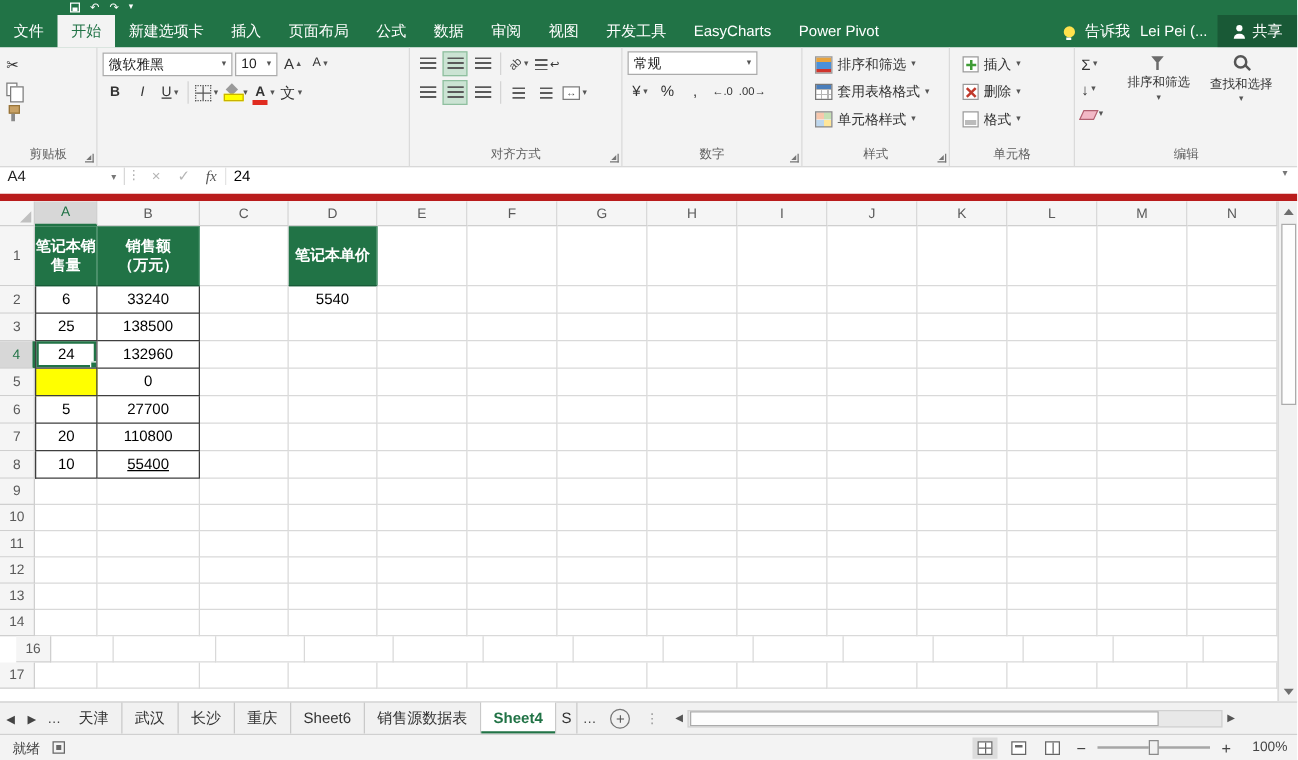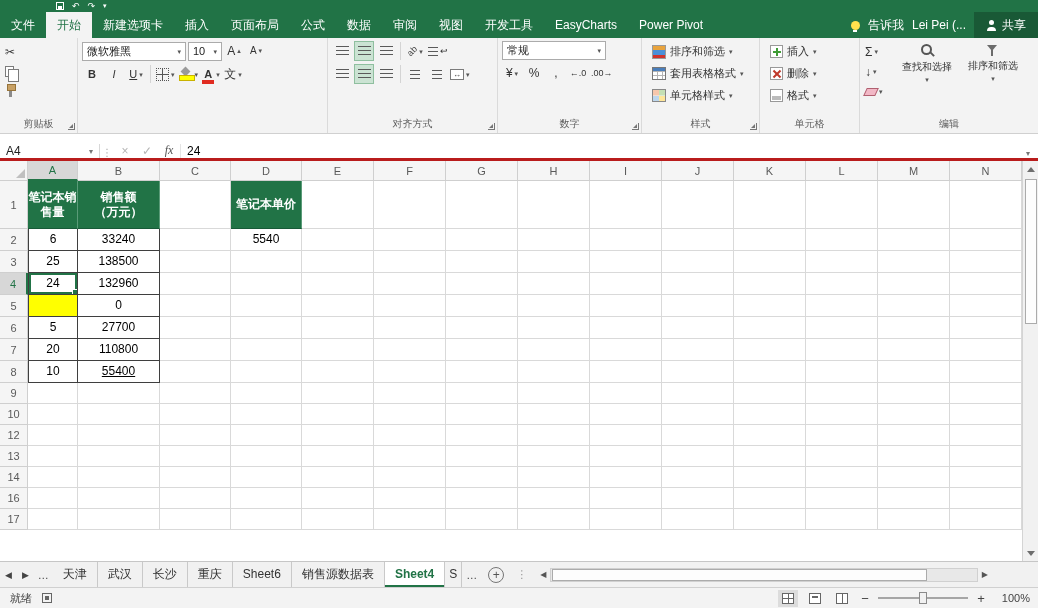--- a/index.html
+++ b/index.html
@@ -85,21 +85,21 @@
   .i-sortfilter{position:relative;width:14px;height:13px}
   .i-sortfilter::before{content:'';position:absolute;left:1px;top:1px;border-left:5px solid transparent;border-right:5px solid transparent;border-top:6px solid #6b6b6b}
   .i-sortfilter::after{content:'';position:absolute;left:5px;top:6px;width:2px;height:6px;background:#6b6b6b}
   .i-find{width:14px;height:14px;position:relative}
   .i-find::before{content:'';position:absolute;top:0;left:1px;width:7px;height:7px;border:2px solid #555;border-radius:50%}
   .i-find::after{content:'';position:absolute;left:9px;top:9px;width:6px;height:2px;background:#555;transform:rotate(45deg)}
   .fB{font-weight:bold}.fI{font-style:italic}.fU span:first-child{text-decoration:underline}
   .fxi{font-family:"Liberation Serif",serif;font-style:italic}
 
   
-  .fbar{height:27px;background:#fff;border-bottom:3px solid #b91c1c;display:flex;align-items:flex-end;flex:none}
+  .fbar{height:27px;background:#fff;border-bottom:6px solid #b91c1c;display:flex;align-items:flex-start;flex:none}
   .namebox{width:100px;border-right:1px solid #d8d8d8;display:flex;align-items:center;justify-content:space-between;padding:0 6px;font-size:12px;color:#222}
   .nb-arrow{font-size:8px;color:#777}
   .fgrip{width:14px;display:flex;align-items:center;justify-content:center;color:#aaa;font-size:10px}
   .fbtn{width:22px;display:flex;align-items:center;justify-content:center;font-size:12px;color:#555}
   .fbtn.dim{color:#b5b5b5}
   .finput{flex:1;display:flex;align-items:center;padding-left:6px;font-size:12px;color:#000;border-left:1px solid #e4e4e4}
   .fexpand{width:20px;display:flex;align-items:center;justify-content:center;color:#777;font-size:8px}
 
   
   .gridarea{flex:1;position:relative;overflow:hidden;background:#fff}
@@ -392,27 +392,27 @@
           <span class="sbtn">
               <span class="glyph">↓</span>
               <span class="dd">▾</span>
             </span>
           <span class="sbtn">
               <span class="i-eraser"></span>
               <span class="dd">▾</span>
             </span>
         </div>
         <div class="tallbtn">
+          <span class="i-sortfilter"></span>
+          <span class="tb-label">排序和筛选</span>
+          <span class="dd">▾</span>
+        </div>
+        <div class="tallbtn">
           <span class="i-find"></span>
           <span class="tb-label">查找和选择</span>
-          <span class="dd">▾</span>
-        </div>
-        <div class="tallbtn">
-          <span class="i-sortfilter"></span>
-          <span class="tb-label">排序和筛选</span>
           <span class="dd">▾</span>
         </div>
       </div>
       <div class="glabel"><span>编辑</span></div>
     </div>
   </div>
 
   <div class="fbar">
     <div class="namebox">
       <span>A4</span>
@@ -613,20 +613,37 @@
           <div class="g-cell" style="width: 72px;"></div>
           <div class="g-cell" style="width: 72px;"></div>
           <div class="g-cell" style="width: 72px;"></div>
           <div class="g-cell" style="width: 72px;"></div>
           <div class="g-cell" style="width: 72px;"></div>
           <div class="g-cell" style="width: 72px;"></div>
           <div class="g-cell" style="width: 72px;"></div>
           <div class="g-cell" style="width: 72px;"></div>
         </div>
         <div class="g-row" style="height: 21px;">
+          <div class="g-rowhead">11</div>
+          <div class="g-cell" style="width: 50px;"></div>
+          <div class="g-cell" style="width: 82px;"></div>
+          <div class="g-cell" style="width: 71px;"></div>
+          <div class="g-cell" style="width: 71px;"></div>
+          <div class="g-cell" style="width: 72px;"></div>
+          <div class="g-cell" style="width: 72px;"></div>
+          <div class="g-cell" style="width: 72px;"></div>
+          <div class="g-cell" style="width: 72px;"></div>
+          <div class="g-cell" style="width: 72px;"></div>
+          <div class="g-cell" style="width: 72px;"></div>
+          <div class="g-cell" style="width: 72px;"></div>
+          <div class="g-cell" style="width: 72px;"></div>
+          <div class="g-cell" style="width: 72px;"></div>
+          <div class="g-cell" style="width: 72px;"></div>
+        </div>
+        <div class="g-row" style="height: 21px;">
           <div class="g-rowhead">12</div>
           <div class="g-cell" style="width: 50px;"></div>
           <div class="g-cell" style="width: 82px;"></div>
           <div class="g-cell" style="width: 71px;"></div>
           <div class="g-cell" style="width: 71px;"></div>
           <div class="g-cell" style="width: 72px;"></div>
           <div class="g-cell" style="width: 72px;"></div>
           <div class="g-cell" style="width: 72px;"></div>
           <div class="g-cell" style="width: 72px;"></div>
           <div class="g-cell" style="width: 72px;"></div>
@@ -663,21 +680,21 @@
           <div class="g-cell" style="width: 72px;"></div>
           <div class="g-cell" style="width: 72px;"></div>
           <div class="g-cell" style="width: 72px;"></div>
           <div class="g-cell" style="width: 72px;"></div>
           <div class="g-cell" style="width: 72px;"></div>
           <div class="g-cell" style="width: 72px;"></div>
           <div class="g-cell" style="width: 72px;"></div>
           <div class="g-cell" style="width: 72px;"></div>
           <div class="g-cell" style="width: 72px;"></div>
         </div>
-        <div class="g-row" style="height: 21px;">
+        <div class="g-row" style="height: 21px; margin-left: 13px;">
           <div class="g-rowhead">16</div>
           <div class="g-cell" style="width: 50px;"></div>
           <div class="g-cell" style="width: 82px;"></div>
           <div class="g-cell" style="width: 71px;"></div>
           <div class="g-cell" style="width: 71px;"></div>
           <div class="g-cell" style="width: 72px;"></div>
           <div class="g-cell" style="width: 72px;"></div>
           <div class="g-cell" style="width: 72px;"></div>
           <div class="g-cell" style="width: 72px;"></div>
           <div class="g-cell" style="width: 72px;"></div>

